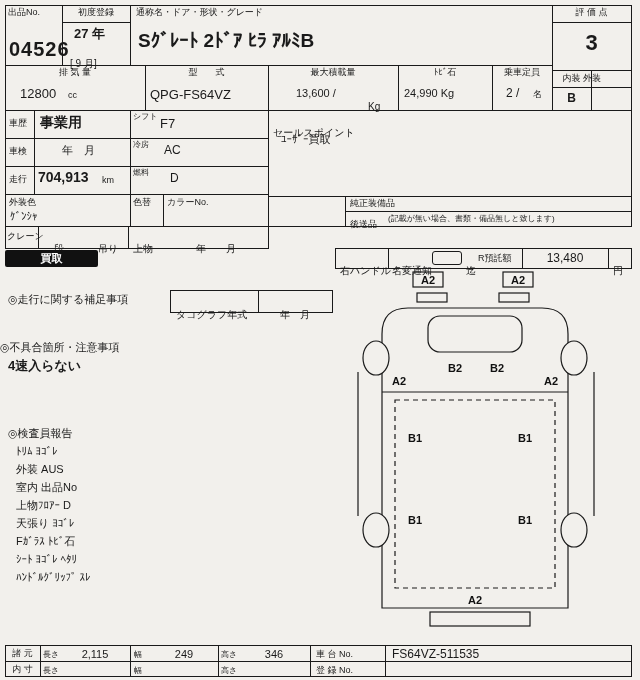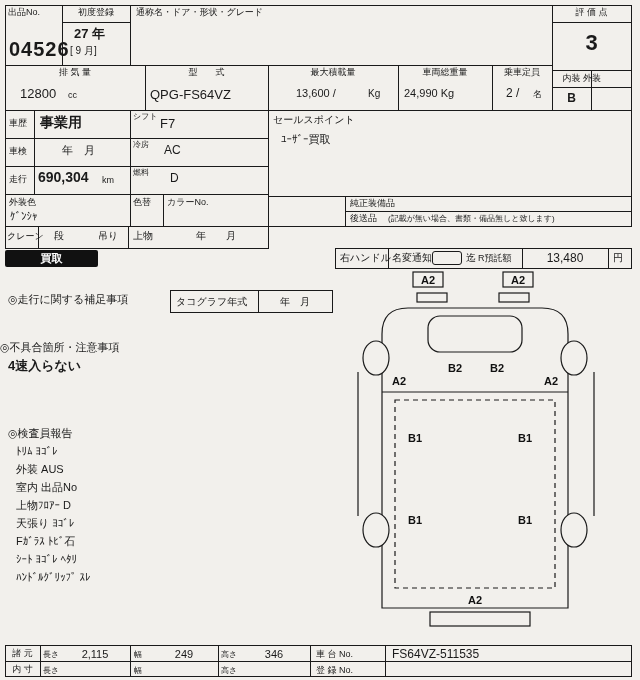--- a/index.html
+++ b/index.html
@@ -1,21 +1,21 @@
 <!DOCTYPE html>
 <html><head>
 <meta charset="utf-8">
 <style>
   html,body{margin:0;padding:0;}
   body{background:#e7e4df;font-family:"Liberation Sans","DejaVu Sans",sans-serif;}
   #sheet{position:relative;width:640px;height:680px;background:#f2f0ec;overflow:hidden;color:#1a1a1a;}
   .t{position:absolute;white-space:nowrap;line-height:1;color:#1a1a1a;}
   .c{text-align:center;}
   .b{font-weight:bold;}
-  .f8{font-size:8px;} .f9{font-size:9px;} .f10{font-size:10px;} .f11{font-size:11px;}
+  .f8{font-size:8px;} .f9{font-size:9px;} .f10{font-size:10px;margin-top:13px;} .f11{font-size:11px;}
   .f12{font-size:12px;} .f13{font-size:13px;} .f14{font-size:14px;}
   .f19{font-size:19px;} .f20{font-size:20px;} .f22{font-size:22px;}
   #grid,#truck{position:absolute;}
   #grid{left:0;top:0;}
   #truck{left:345px;top:268px;}
   #badge{position:absolute;left:5px;top:250px;width:93px;height:17px;background:#111111;color:#ffffff;
          display:flex;align-items:center;justify-content:center;font-size:11px;font-weight:bold;border-radius:2px;}
   #namebox{position:absolute;left:432px;top:251px;width:28px;height:12px;border:1px solid #1a1a1a;border-radius:3px;}
   .svgtxt{font-family:"Liberation Sans","DejaVu Sans",sans-serif;font-size:11px;font-weight:bold;fill:#111;}
 </style>
@@ -46,62 +46,63 @@
       <path d="M5 661.5H631 M40.5 645V677 M130.5 645V677 M218.5 645V677 M310.5 645V677 M385.5 645V677"></path>
     </g>
   </svg>
 
   <span class="t f9" style="left:8px;top:8px">出品No.</span>
   <span class="t f20 b" style="left:9px;top:39px;letter-spacing:1px">04526</span>
   <span class="t f9 c" style="left:62px;top:8px;width:68px">初度登録</span>
   <span class="t f13 b" style="left:74px;top:27px">27 年</span>
   <span class="t f10" style="left:70px;top:46px">[ 9 月]</span>
   <span class="t f9" style="left:136px;top:8px">通称名・ドア・形状・グレード</span>
+  <span class="t f19 b" style="left:138px;top:31px">Sｸﾞﾚｰﾄ 2ﾄﾞｱ ﾋﾗ ｱﾙﾐB</span>
   <span class="t f9 c" style="left:552px;top:8px;width:79px">評 価 点</span>
   <span class="t f22 b c" style="left:552px;top:32px;width:79px">3</span>
   <span class="t f9 c" style="left:552px;top:74px;width:39px">内装</span>
   <span class="t f9 c" style="left:572px;top:74px;width:40px">外装</span>
   <span class="t f12 b c" style="left:552px;top:92px;width:39px">B</span>
 
   <span class="t f9 c" style="left:5px;top:68px;width:140px">排 気 量</span>
   <span class="t f13" style="left:20px;top:87px">12800</span>
   <span class="t f9" style="left:68px;top:91px">cc</span>
   <span class="t f9 c" style="left:145px;top:68px;width:123px">型　　式</span>
   <span class="t f13" style="left:150px;top:88px">QPG-FS64VZ</span>
   <span class="t f9 c" style="left:268px;top:68px;width:130px">最大積載量</span>
   <span class="t f11" style="left:296px;top:88px">13,600 /</span>
   <span class="t f10" style="left:368px;top:89px">Kg</span>
-  <span class="t f9 c" style="left:398px;top:68px;width:94px">車両総重量</span>
+  <span class="t f9 c" style="left:398px;top:68px;width:94px">ﾄﾋﾞ石</span>
   <span class="t f11" style="left:404px;top:88px">24,990 Kg</span>
   <span class="t f9 c" style="left:492px;top:68px;width:60px">乗車定員</span>
   <span class="t f12" style="left:506px;top:87px">2 /</span>
   <span class="t f9" style="left:533px;top:90px">名</span>
 
   <span class="t f9" style="left:9px;top:119px">車歴</span>
   <span class="t f14 b" style="left:40px;top:115px">事業用</span>
   <span class="t f8" style="left:133px;top:113px">シフト</span>
   <span class="t f13" style="left:160px;top:117px">F7</span>
   <span class="t f9" style="left:9px;top:147px">車検</span>
   <span class="t f11" style="left:62px;top:145px">年　月</span>
   <span class="t f8" style="left:133px;top:141px">冷房</span>
   <span class="t f12" style="left:164px;top:144px">AC</span>
   <span class="t f9" style="left:9px;top:175px">走行</span>
-  <span class="t f14 b" style="left:38px;top:170px">690,304</span>
+  <span class="t f14 b" style="left:38px;top:170px">704,913</span>
   <span class="t f9" style="left:102px;top:176px">km</span>
   <span class="t f8" style="left:133px;top:169px">燃料</span>
   <span class="t f12" style="left:170px;top:172px">D</span>
   <span class="t f9" style="left:9px;top:198px">外装色</span>
   <span class="t f11" style="left:10px;top:211px">ｹﾞﾝｼｬ</span>
   <span class="t f9" style="left:133px;top:198px">色替</span>
   <span class="t f9" style="left:167px;top:198px">カラーNo.</span>
 
   <span class="t f10" style="left:273px;top:115px">セールスポイント</span>
   <span class="t f11" style="left:281px;top:134px">ﾕｰｻﾞｰ買取</span>
   <span class="t f9" style="left:350px;top:199px">純正装備品</span>
-  <span class="t f9" style="left:350px;top:214px">後送品</span>
+  <span class="t f9" style="left:350px;top:220px">後送品</span>
   <span class="t f8" style="left:388px;top:215px">(記載が無い場合、書類・備品無しと致します)</span>
 
   <span class="t f9" style="left:7px;top:232px">クレーン</span>
   <span class="t f10" style="left:54px;top:231px">段</span>
   <span class="t f10" style="left:98px;top:231px">吊り</span>
   <span class="t f10" style="left:133px;top:231px">上物</span>
   <span class="t f10" style="left:196px;top:231px">年　　月</span>
 
   <div id="badge">買取</div>
   <span class="t f10" style="left:340px;top:253px">右ハンドル</span>

